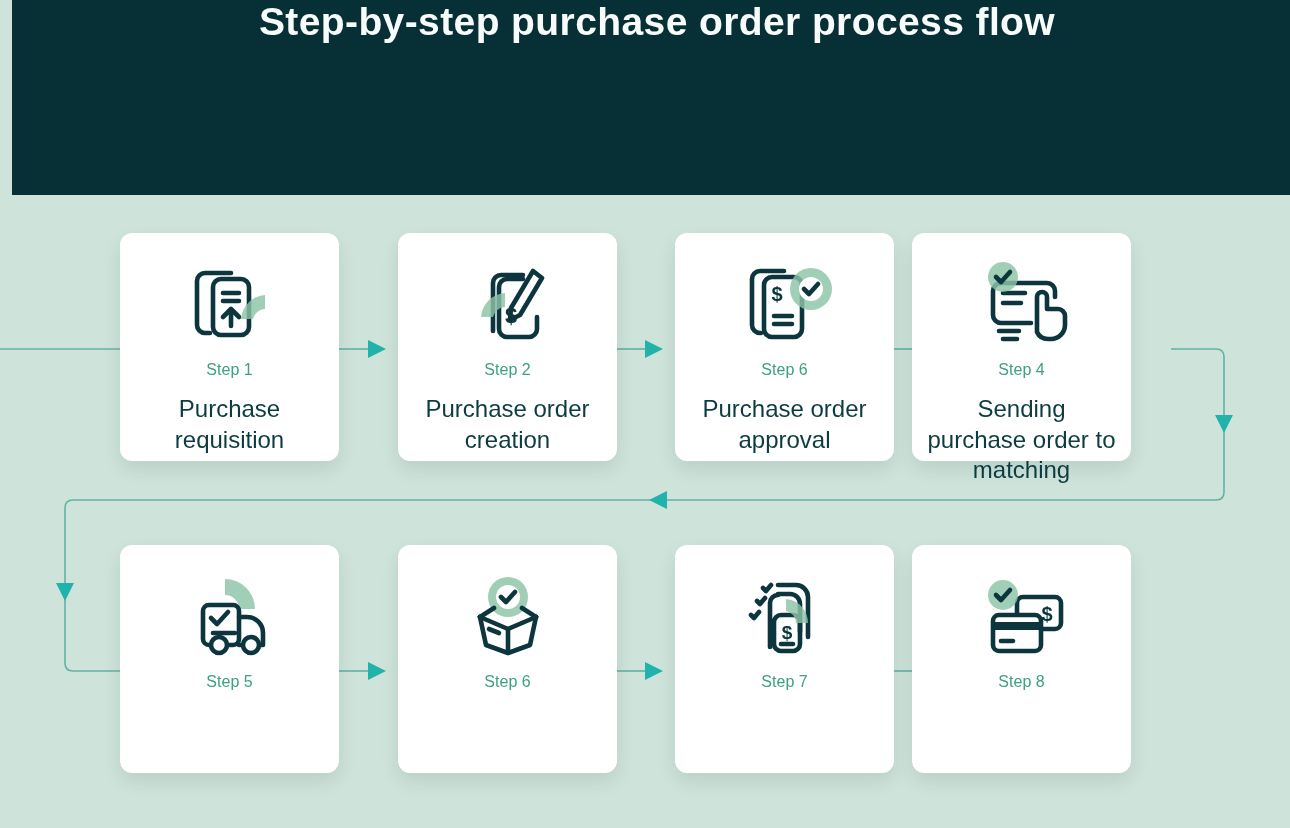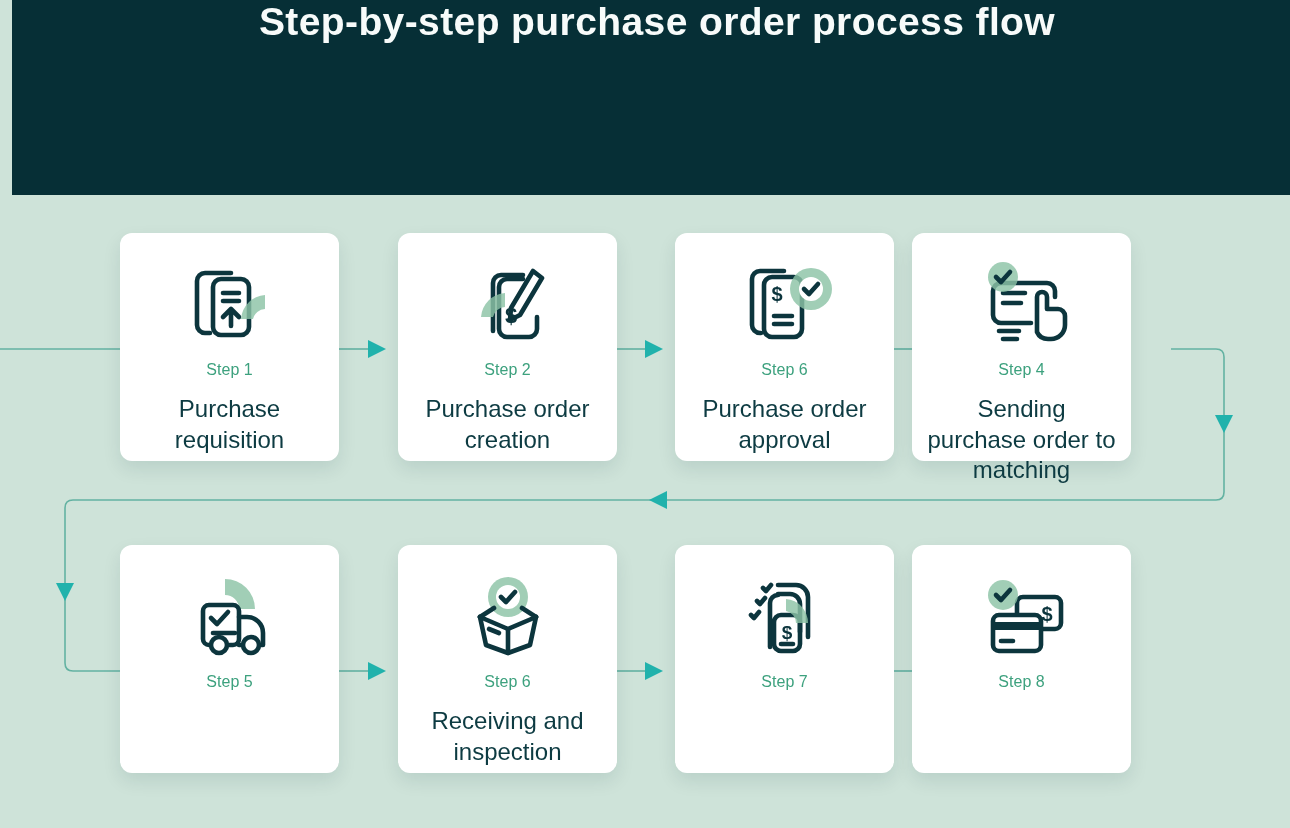--- a/index.html
+++ b/index.html
@@ -145,21 +145,20 @@
     <circle class="ac" cx="55" cy="26" r="20"></circle>
     <circle cx="55" cy="26" r="12" fill="#fff"></circle>
     <path class="st" d="M48,26 l5,5 9,-10"></path>
     <path class="st" d="M27,46 l14,-9 M83,46 l-14,-9"></path>
     <path class="st" d="M27,46 L55,58 L83,46"></path>
     <path class="st" d="M27,46 L33,74 L55,82 L77,74 L83,46"></path>
     <path class="st" d="M55,58 V82"></path>
     <path class="st" d="M36,58 l10,4"></path>
   </svg>
   <div class="step-label">Step 6</div>
-  <div class="step-title">Receiving and inspection</div>
 </div>
 
 <div class="card c3 r2">
   <svg class="icon-box" viewBox="0 0 110 92">
     <path class="st" d="M48,14 h18 a12,12 0 0 1 12,12 v40"></path>
     <path class="st" d="M48,23 h12 a10,10 0 0 1 10,10 v28"></path>
     <path class="st" d="M40,76 V32 a8,8 0 0 1 8,-8"></path>
     <rect class="st" x="44" y="44" width="26" height="36" rx="7"></rect>
     <text class="dollar" x="57" y="68" font-size="19" text-anchor="middle">$</text>
     <path class="st" d="M51,73 h12"></path>

